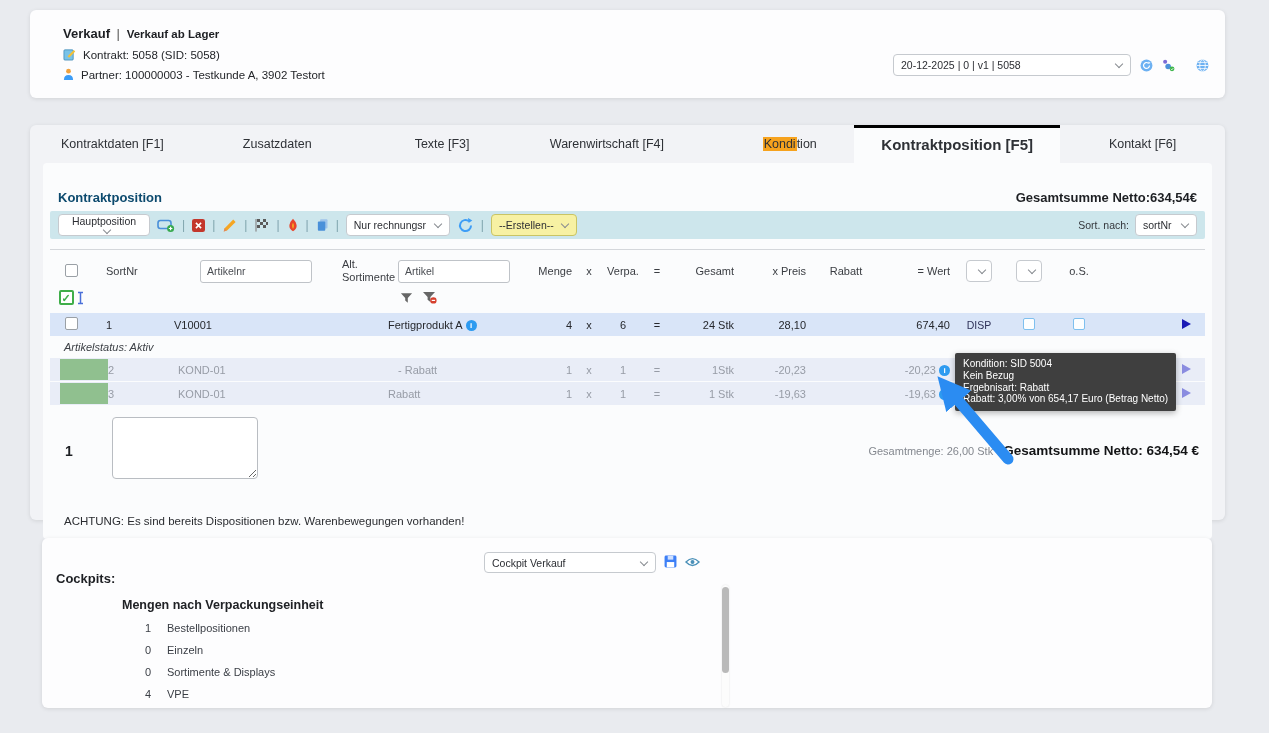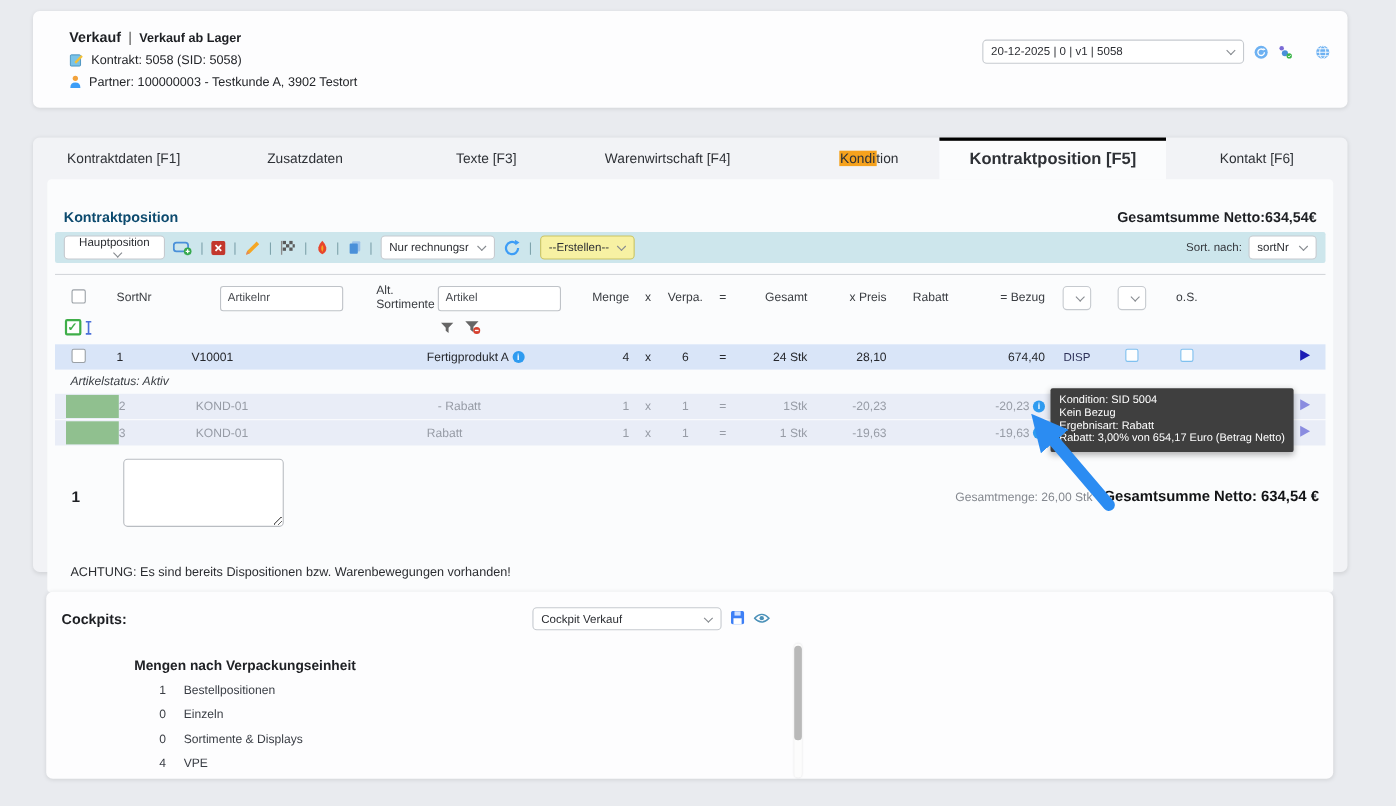--- a/index.html
+++ b/index.html
@@ -7,21 +7,21 @@
   body { font-family:"Liberation Sans", sans-serif; background:#e9ebef; position:relative; overflow:hidden; }
   .card { position:absolute; background:#fdfdfe; border-radius:6px; box-shadow:0 1px 4px rgba(0,0,0,.10); }
 
   
   .header-card { left:30px; top:10px; width:1195px; height:88px; padding:16px 20px 0 33px; }
   .title-row { font-size:13px; font-weight:bold; color:#1d1f23; }
   .title-row .sep { color:#555; font-weight:normal; margin:0 3px; }
   .title-row .subtitle { font-size:11.5px; }
   .info-row { display:flex; align-items:center; gap:7px; margin-top:7px; font-size:11.5px; color:#24262a; }
   .info-row:first-of-type { margin-top:12px; }
-  .header-right { position:absolute; right:16px; top:26px; display:flex; align-items:center; gap:9px; }
+  .header-right { position:absolute; right:16px; top:44px; display:flex; align-items:center; gap:9px; }
   .version-sel { width:238px; height:23px; }
 
   
   .sel { display:inline-flex; align-items:center; justify-content:space-between; background:#fff;
          border:1px solid #c6cacf; border-radius:4px; height:22px; padding:0 7px; font-size:10.5px;
          color:#2c2e33; white-space:nowrap; overflow:hidden; cursor:pointer; }
   .sel .val { overflow:hidden; white-space:nowrap; }
   .chev { flex:0 0 auto; width:8px; height:8px; position:relative; margin-left:6px; }
   .chev::before { content:""; position:absolute; top:0; left:1px; width:5px; height:5px;
                   border-right:1.4px solid #878b90; border-bottom:1.4px solid #878b90; transform:rotate(45deg); }
@@ -96,21 +96,21 @@
 
   
   .tooltip { position:absolute; left:955px; top:353px; background:#3f3f3f; color:#fff; font-size:10px;
              line-height:11.8px; padding:5px 8px 6px; border-radius:2px; white-space:nowrap; z-index:40;
              box-shadow:0 2px 6px rgba(0,0,0,.3); }
   .annotation { position:absolute; left:0; top:0; z-index:50; pointer-events:none; }
 
   
   .cockpit-card { left:42px; top:538px; width:1170px; height:170px; padding:14px 14px 0; }
   .cockpit-head { position:relative; height:26px; }
-  .cockpit-title { font-size:13px; font-weight:bold; color:#1d1f23; position:absolute; left:0; top:3px; }
+  .cockpit-title { font-size:13px; font-weight:bold; color:#1d1f23; position:absolute; left:0; top:19px; }
   .cockpit-sel { position:absolute; left:428px; top:0; width:172px; height:21px; }
   .cockpit-icons { position:absolute; left:608px; top:3px; display:flex; gap:8px; align-items:center; }
   .cockpit-sub { font-size:12.5px; font-weight:bold; color:#202226; margin:20px 0 10px 33px;padding-left:33px; }
   .cockpit-items { margin-left:33px; display:grid; grid-template-columns:62px auto; column-gap:16px; row-gap:10px;
                    font-size:11px; color:#3a3e45; }
   .cockpit-count { text-align:right; }
   .scroll-track { position:absolute; left:680px; top:47px; width:7px; height:122px; background:#fcfcfc; border-radius:4px; box-shadow:0 0 2px rgba(0,0,0,.12); }
   .scroll-thumb { position:absolute; left:0; top:2px; width:7px; height:86px; background:#b9b9b9; border-radius:4px; cursor:grab; }
 </style>
 </head>
@@ -268,21 +268,21 @@
       <div class="c"><input class="hdr-input" placeholder="Artikelnr" style=""></div>
       <div class="c alt-label">Alt. Sortimente</div>
       <div class="c"><input class="hdr-input art-input" placeholder="Artikel" style=""></div>
       <div class="c ta-r">Menge</div>
       <div class="c ta-c">x</div>
       <div class="c ta-c">Verpa.</div>
       <div class="c ta-c">=</div>
       <div class="c ta-r">Gesamt</div>
       <div class="c ta-r">x Preis</div>
       <div class="c ta-c">Rabatt</div>
-      <div class="c ta-r">= Bezug</div>
+      <div class="c ta-r">= Wert</div>
       <div class="c ta-c"><div class="sel mini-sel">
             <span class="chev"></span>
           </div></div>
       <div class="c ta-c"><div class="sel mini-sel">
             <span class="chev"></span>
           </div></div>
       <div class="c ta-c">o.S.</div>
       <div class="c"></div>
         <div class="c"></div>
     </div>

